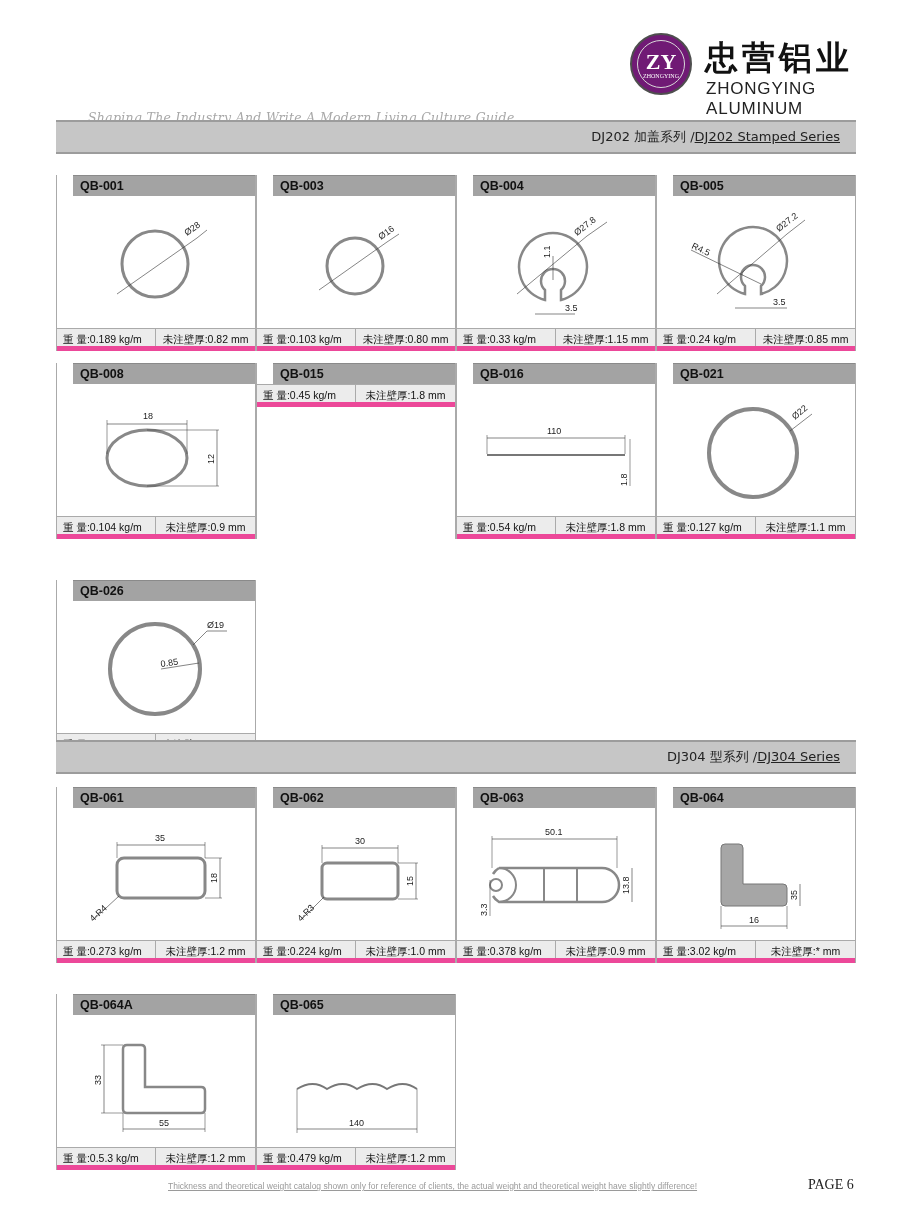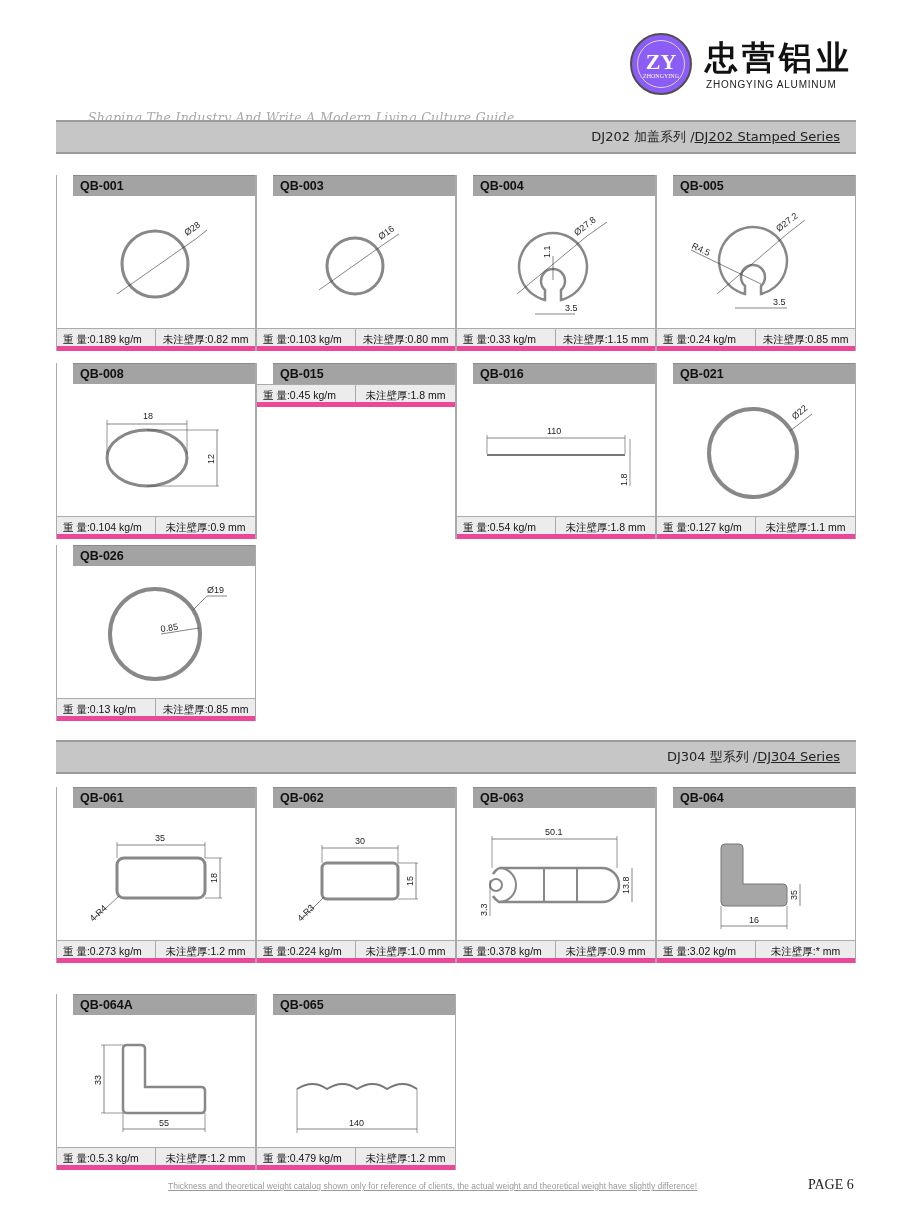--- a/index.html
+++ b/index.html
@@ -1,25 +1,25 @@
 <!DOCTYPE html>
 <html><head>
 <meta charset="utf-8">
 <style>
   * { box-sizing: border-box; margin: 0; padding: 0; }
   html, body { width: 900px; height: 1221px; background: #ffffff; overflow: hidden; }
   body { position: relative; font-family: "Liberation Sans", sans-serif; color: #222; }
 
   .logo { position: absolute; left: 630px; top: 33px; width: 62px; height: 62px; border-radius: 50%;
-    background: #8b5cf6; border: 2px solid #4e4e4e; display: flex; align-items: center; justify-content: center; flex-direction: column; }
+    background: #701a75; border: 2px solid #4e4e4e; display: flex; align-items: center; justify-content: center; flex-direction: column; }
   .logo .ring { position: absolute; inset: 5px; border-radius: 50%; border: 1.5px solid #d8d8d8; }
   .logo .zy { color: #fff; font-family: "Liberation Serif", serif; font-weight: bold; font-size: 22px; line-height: 20px; margin-top: 4px; }
   .logo .mini { color: #fff; font-family: "Liberation Serif", serif; font-size: 6px; line-height: 8px; }
   .brand-cn { position: absolute; left: 705px; top: 36px; font-family: "DejaVu Sans", sans-serif; font-weight: bold; font-size: 33px; letter-spacing: 4px; color: #111; }
-  .brand-en { position: absolute; left: 706px; top: 79px; font-size: 10px; letter-spacing: 0.8px; color: #222; }
+  .brand-en { position: absolute; left: 706px; top: 79px; font-size: 17px; letter-spacing: 0.8px; color: #222; }
   .slogan { position: absolute; left: 88px; top: 74px; font-family: "DejaVu Serif", serif; font-style: italic; font-size: 12.5px; color: #a8a8a8; letter-spacing: 0.3px; margin-top: 36px; }
 
   .series-bar { position: absolute; left: 56px; width: 800px; height: 34px; background: #c6c6c6;
     border-top: 2px solid #9c9c9c; border-bottom: 2px solid #9c9c9c; text-align: right; padding-right: 16px; }
   .series-bar .cn { font-family: "DejaVu Sans", sans-serif; font-size: 13px; color: #222; line-height: 30px; }
   .series-bar .en { font-family: "DejaVu Sans", sans-serif; font-size: 13px; color: #222; text-decoration: underline; }
 
   .card { position: absolute; width: 200px; height: 176px; border-left: 1px solid #aaa; border-right: 1px solid #aaa; background: #fff; }
   .card .head { height: 21px; background: #a3a3a3; border-top: 1px solid #8a8a8a; font-weight: bold; font-size: 12.5px; color: #111; padding-left: 7px; line-height: 20px; margin-left: 16px; }
   .card .draw { height: 132px; position: relative; }
@@ -176,21 +176,21 @@
       <line x1="133" y1="47" x2="155" y2="30" stroke="#333" stroke-width="0.6"></line>
       <text class="lbl" x="138" y="36" transform="rotate(-40 138 36)">Ø22</text>
     </svg>
   </div>
   <div class="foot">
       <div class="w"><span>重  量:</span><span>0.127 kg/m</span></div>
       <div class="t"><span>未注壁厚:</span><span>1.1 mm</span></div>
     </div>
 </div>
 
-<div class="card" style="left:56px;top:545px">
+<div class="card" style="left:56px;top:580px">
   <div class="head">QB-026</div>
   <div class="draw">
     <svg width="200" height="132">
       <circle cx="98" cy="68" r="45" fill="none" stroke="#888" stroke-width="4"></circle>
       <line x1="136" y1="44" x2="150" y2="30" stroke="#333" stroke-width="0.6"></line>
       <line x1="150" y1="30" x2="170" y2="30" stroke="#333" stroke-width="0.6"></line>
       <text class="lbl" x="150" y="27">Ø19</text>
       <line x1="104" y1="68" x2="142" y2="62" stroke="#333" stroke-width="0.6"></line>
       <text class="lbl" x="104" y="66" transform="rotate(-8 104 66)">0.85</text>
     </svg>

